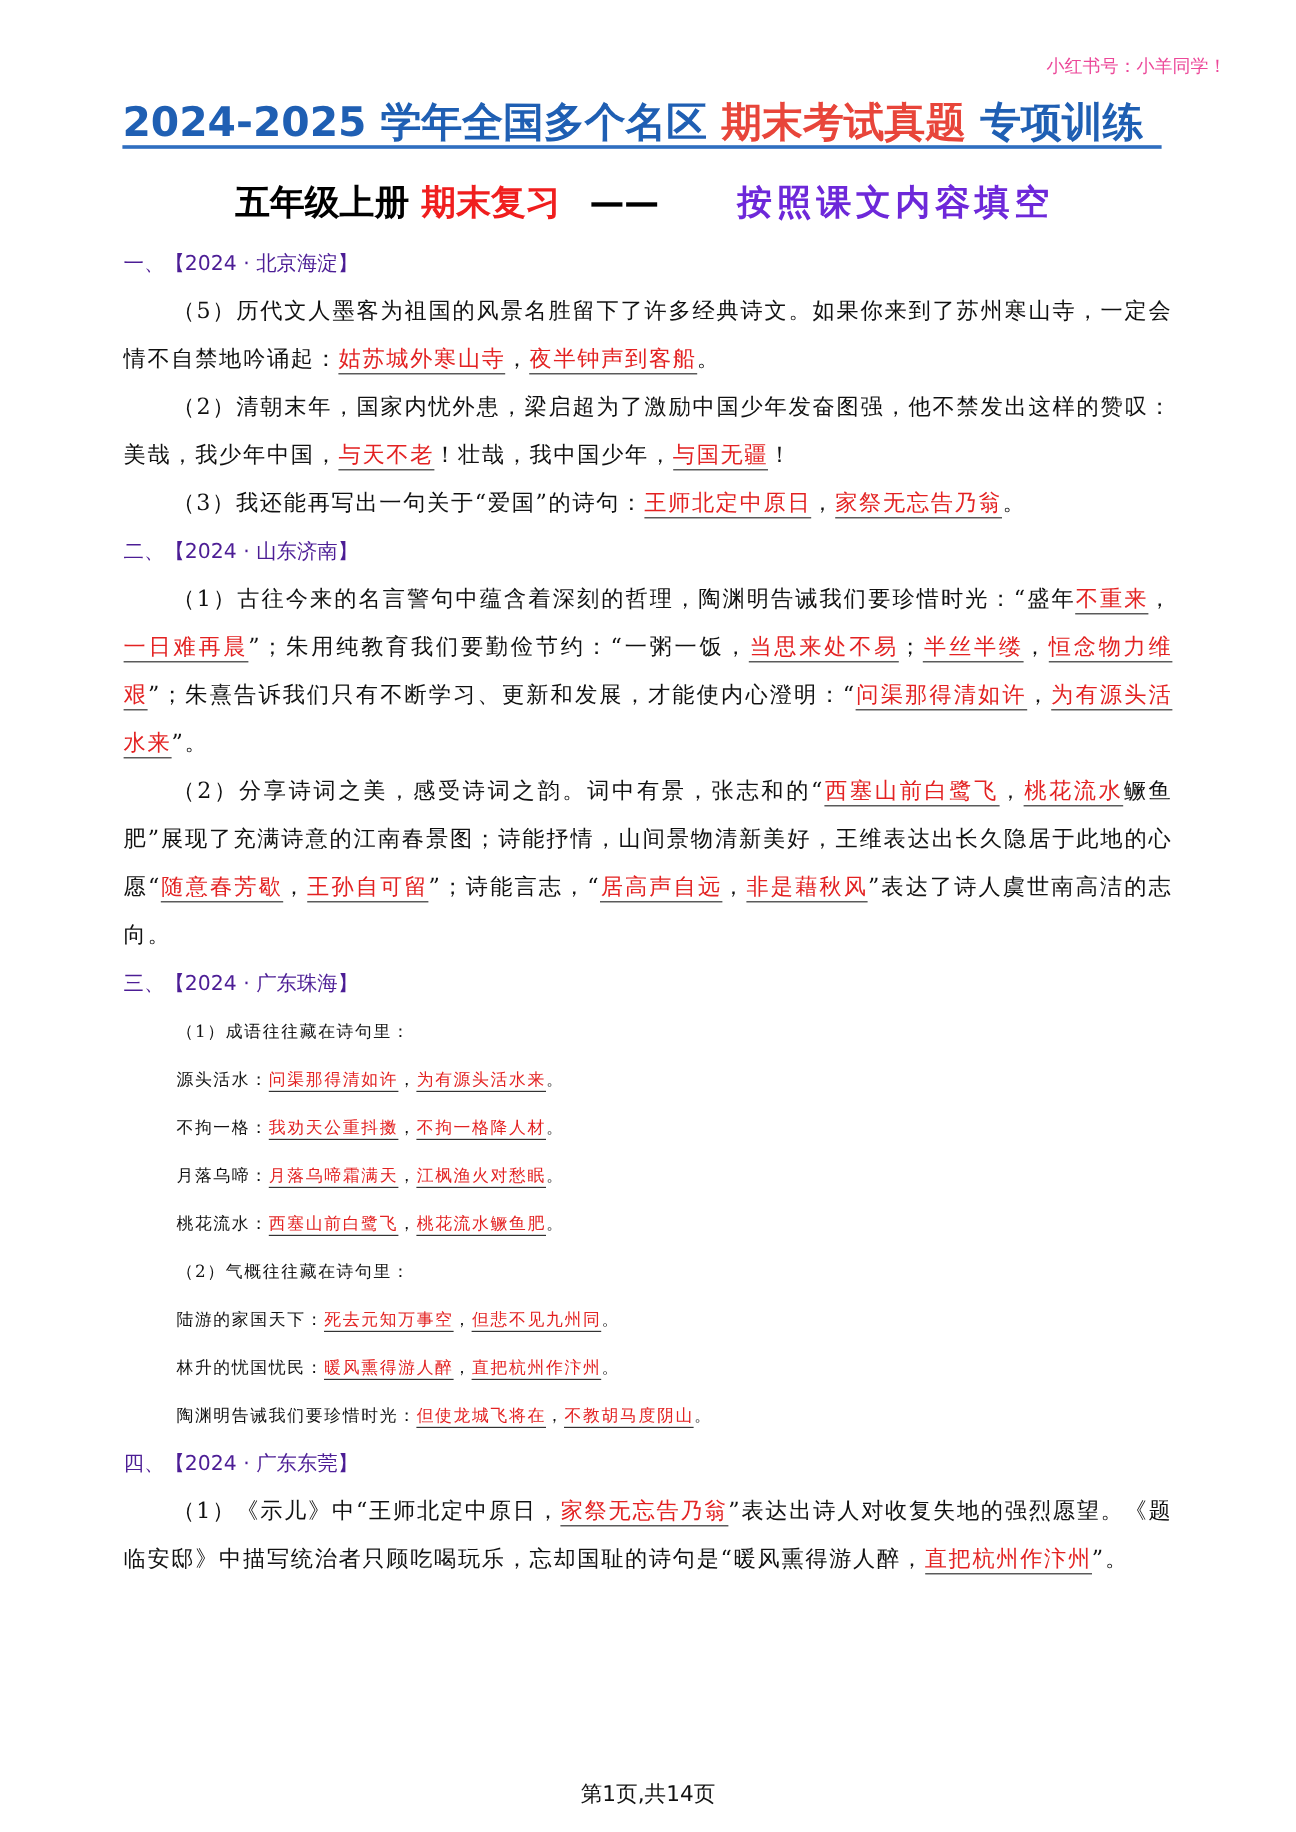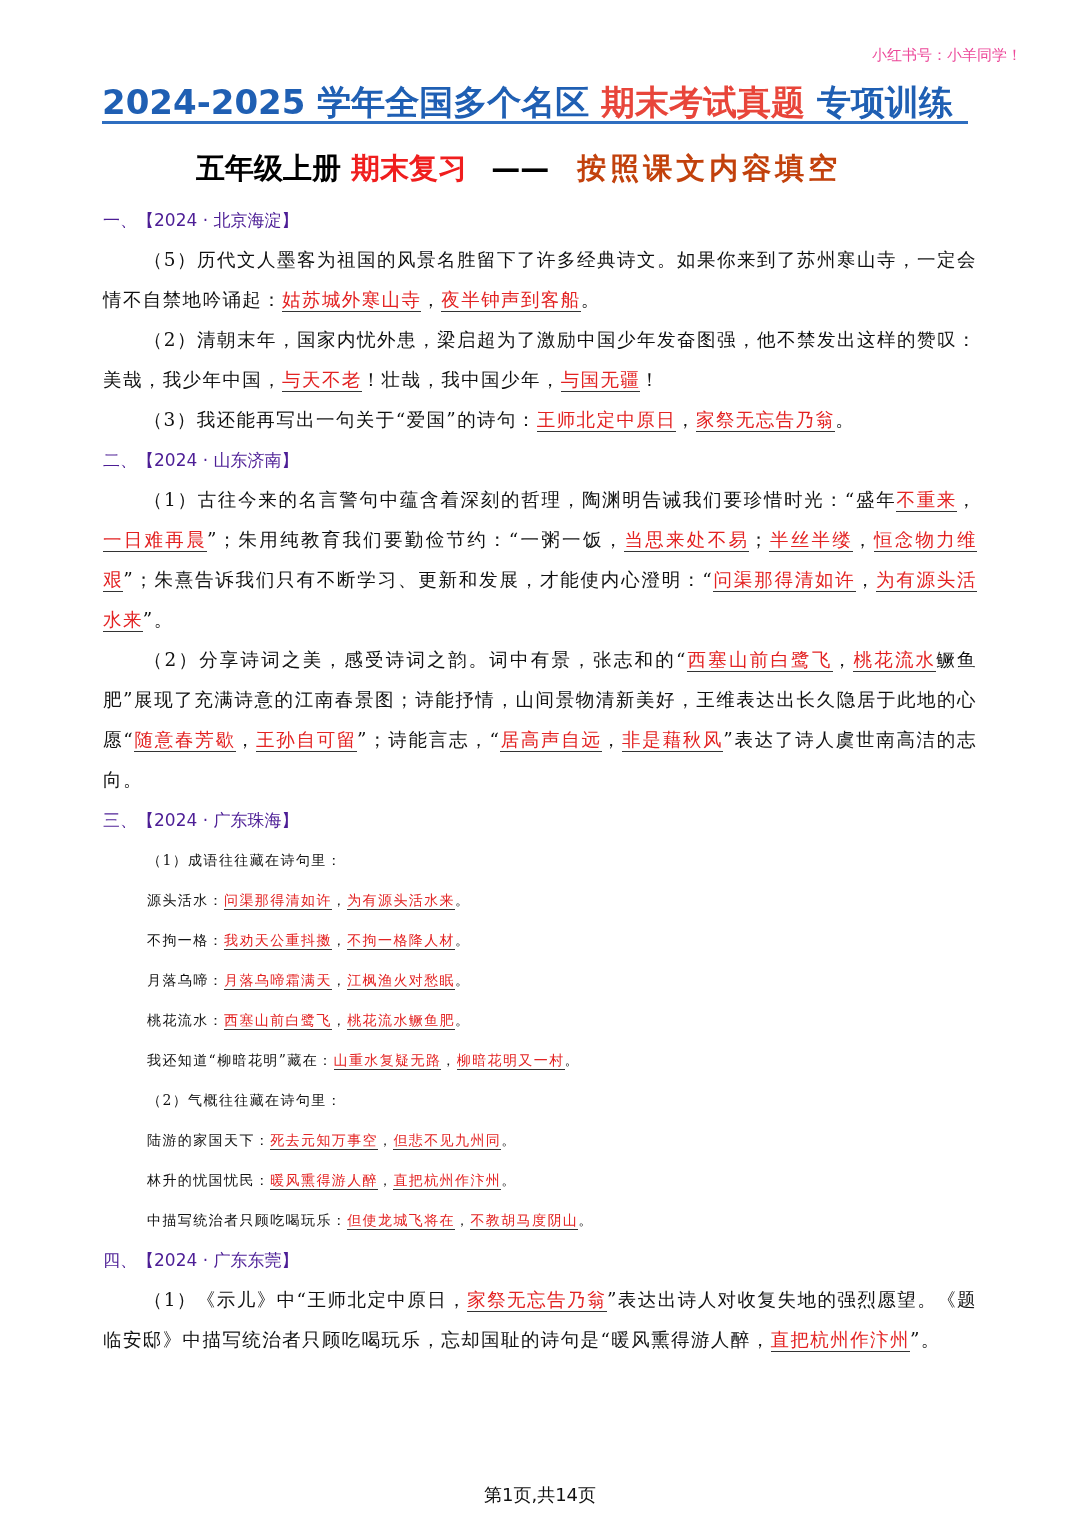--- a/index.html
+++ b/index.html
@@ -25,21 +25,21 @@
     background: #2e6ec0;
   }
   .subtitle {
     position: absolute; top: 148px; left: 196px;
     font-family: "DejaVu Sans", sans-serif; font-weight: bold;
     font-size: 29px; white-space: nowrap; line-height: 40px;
   }
   .subtitle .black { color: #000; }
   .subtitle .red { color: #f01e1e; }
   .subtitle .dash { display: inline-block; margin: 0 18px 0 14px; color: #000; }
-  .subtitle .tail { color: #c2410c; letter-spacing: 4px; font-family: "DejaVu Serif", serif; }
+  .subtitle .tail { color: #6d28d9; letter-spacing: 4px; font-family: "DejaVu Serif", serif; margin-left: 37px; }
 
   .content { position: absolute; top: 200px; left: 103px; width: 874px; }
   .sec-head {
     font-family: "DejaVu Sans", sans-serif; color: #4c1d95; font-size: 17px;
     height: 40px; line-height: 40px;
   }
   .para {
     font-size: 18.5px; line-height: 40px; text-align: justify;
     letter-spacing: 1.4px;
   }
@@ -86,26 +86,25 @@
   <div class="para indent"><span>（1）古往今来的名言警句中蕴含着深刻的哲理，陶渊明告诫我们要珍惜时光：“盛年</span><span class="ans">不重来</span><span>，</span><span class="ans">一日难再晨</span><span>”；朱用纯教育我们要勤俭节约：“一粥一饭，</span><span class="ans">当思来处不易</span><span>；</span><span class="ans">半丝半缕</span><span>，</span><span class="ans">恒念物力维艰</span><span>”；朱熹告诉我们只有不断学习、更新和发展，才能使内心澄明：“</span><span class="ans">问渠那得清如许</span><span>，</span><span class="ans">为有源头活水来</span><span>”。</span></div>
   <div class="para indent"><span>（2）分享诗词之美，感受诗词之韵。词中有景，张志和的“</span><span class="ans">西塞山前白鹭飞</span><span>，</span><span class="ans">桃花流水</span><span>鳜鱼肥”展现了充满诗意的江南春景图；诗能抒情，山间景物清新美好，王维表达出长久隐居于此地的心愿“</span><span class="ans">随意春芳歇</span><span>，</span><span class="ans">王孙自可留</span><span>”；诗能言志，“</span><span class="ans">居高声自远</span><span>，</span><span class="ans">非是藉秋风</span><span>”表达了诗人虞世南高洁的志向。</span></div>
 
   <div class="sec-head">三、【2024 · 广东珠海】</div>
   <div class="line sub-indent">（1）成语往往藏在诗句里：</div>
   <div>
       <div class="line sub-indent"><span>源头活水：</span><span class="ans">问渠那得清如许</span><span>，</span><span class="ans">为有源头活水来</span><span>。</span></div>
       <div class="line sub-indent"><span>不拘一格：</span><span class="ans">我劝天公重抖擞</span><span>，</span><span class="ans">不拘一格降人材</span><span>。</span></div>
       <div class="line sub-indent"><span>月落乌啼：</span><span class="ans">月落乌啼霜满天</span><span>，</span><span class="ans">江枫渔火对愁眠</span><span>。</span></div>
       <div class="line sub-indent"><span>桃花流水：</span><span class="ans">西塞山前白鹭飞</span><span>，</span><span class="ans">桃花流水鳜鱼肥</span><span>。</span></div>
-      <div class="line sub-indent"><span>我还知道“柳暗花明”藏在：</span><span class="ans">山重水复疑无路</span><span>，</span><span class="ans">柳暗花明又一村</span><span>。</span></div>
     </div>
   <div class="line sub-indent">（2）气概往往藏在诗句里：</div>
   <div>
       <div class="line sub-indent"><span>陆游的家国天下：</span><span class="ans">死去元知万事空</span><span>，</span><span class="ans">但悲不见九州同</span><span>。</span></div>
       <div class="line sub-indent"><span>林升的忧国忧民：</span><span class="ans">暖风熏得游人醉</span><span>，</span><span class="ans">直把杭州作汴州</span><span>。</span></div>
-      <div class="line sub-indent"><span>中描写统治者只顾吃喝玩乐：</span><span class="ans">但使龙城飞将在</span><span>，</span><span class="ans">不教胡马度阴山</span><span>。</span></div>
+      <div class="line sub-indent"><span>陶渊明告诫我们要珍惜时光：</span><span class="ans">但使龙城飞将在</span><span>，</span><span class="ans">不教胡马度阴山</span><span>。</span></div>
     </div>
 
   <div class="sec-head">四、【2024 · 广东东莞】</div>
   <div class="para indent"><span>（1）《示儿》中“王师北定中原日，</span><span class="ans">家祭无忘告乃翁</span><span>”表达出诗人对收复失地的强烈愿望。《题临安邸》中描写统治者只顾吃喝玩乐，忘却国耻的诗句是“暖风熏得游人醉，</span><span class="ans">直把杭州作汴州</span><span>”。</span></div>
 </div>
 
 <div class="footer">第1页,共14页</div>
 
 </body></html>

